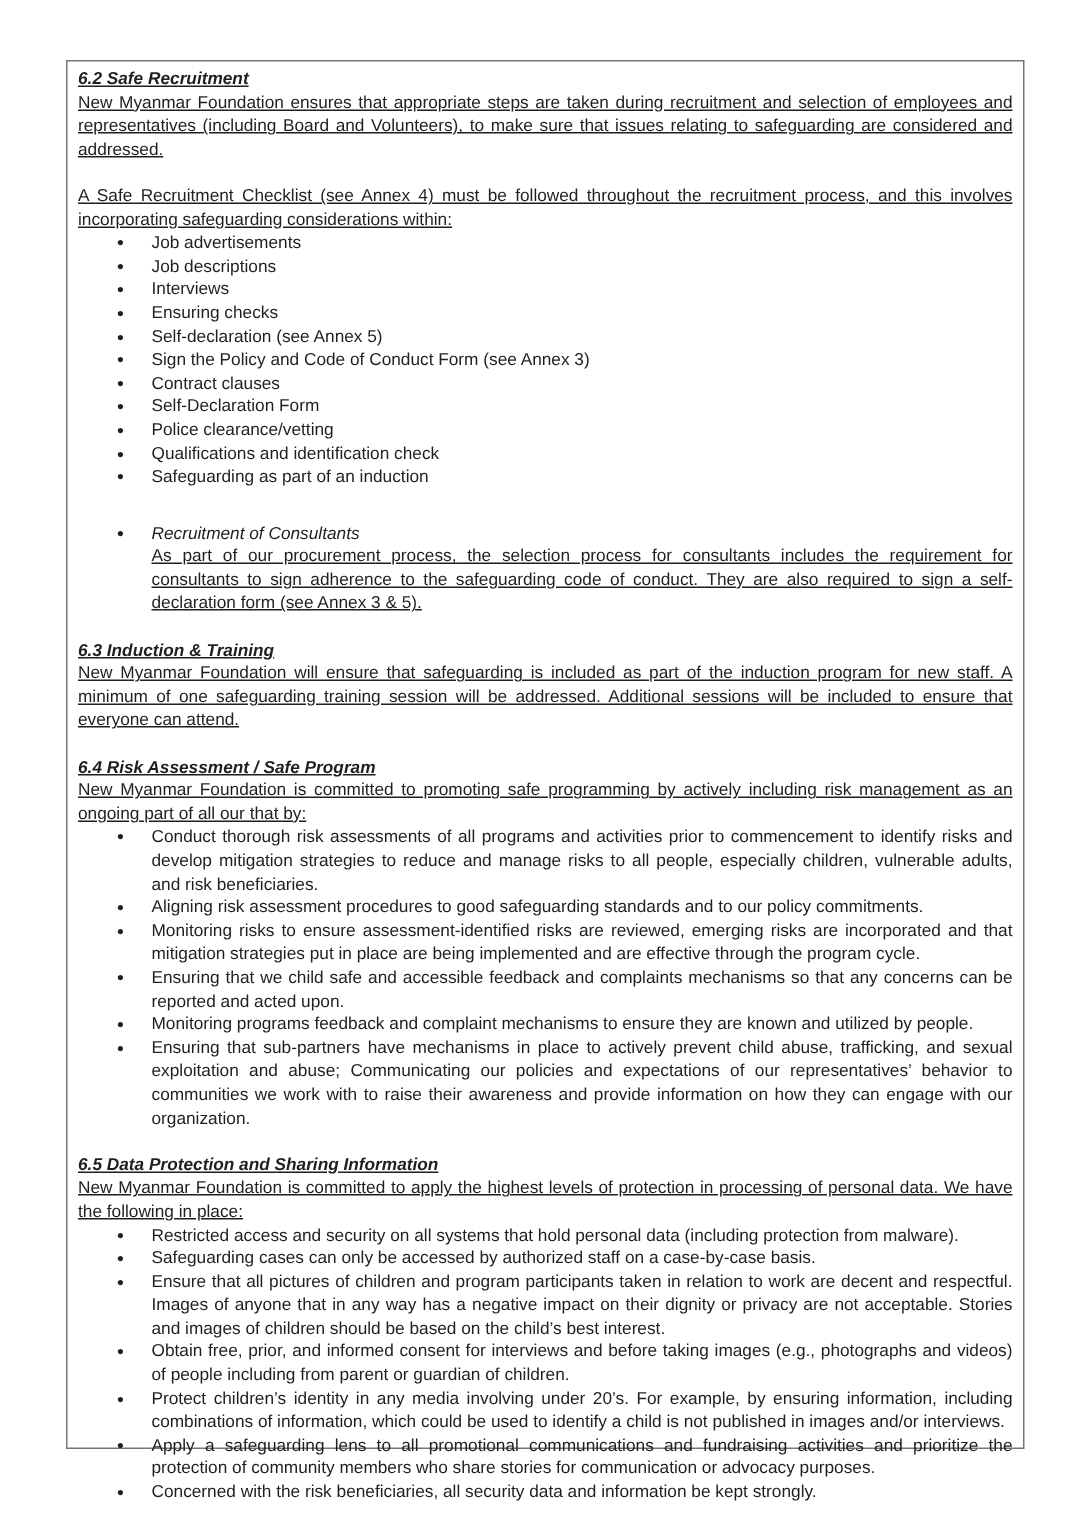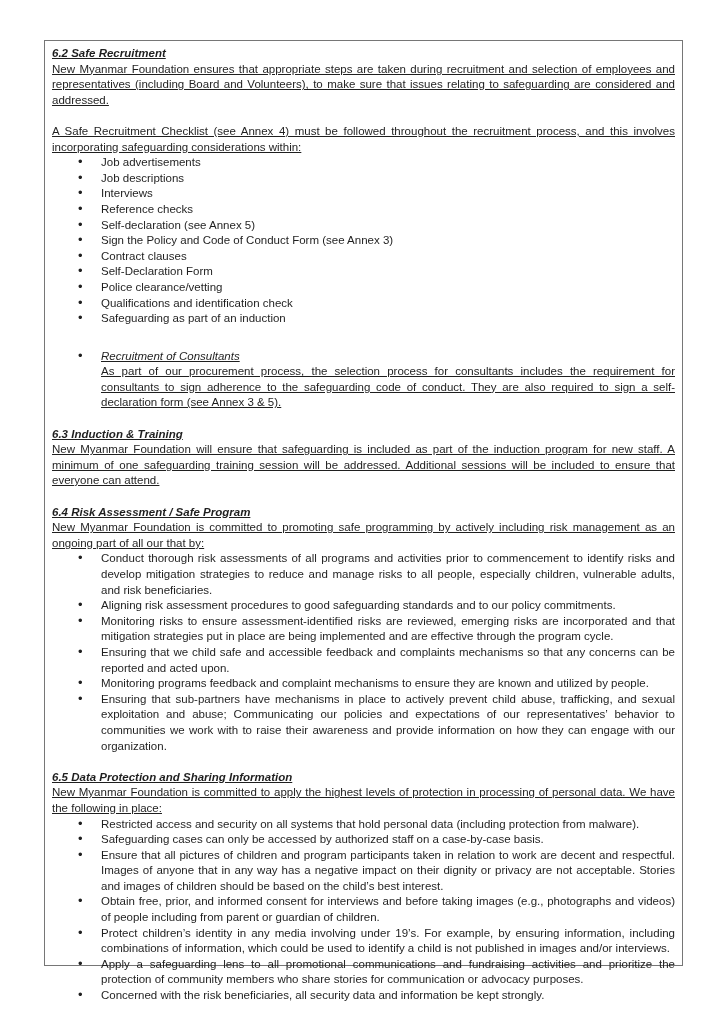--- a/index.html
+++ b/index.html
@@ -56,40 +56,39 @@
   }
   .consultants-block::before {
     content: "\2022";
     position: absolute;
     left: 26px;
     top: -1px;
     font-size: 13px;
   }
   .consultants-heading {
     font-style: italic;
-    text-decoration: underline;
     text-align: left;
   }
 </style>
 </head>
 <body>
 
 <div class="page">
   <div class="doc-frame">
 
     <div>
       <div class="section-heading">6.2 Safe Recruitment</div>
       <p class="body-para">New Myanmar Foundation ensures that appropriate steps are taken during recruitment and selection of employees and representatives (including Board and Volunteers), to make sure that issues relating to safeguarding are considered and addressed.</p>
       <div class="gap"></div>
       <p class="body-para">A Safe Recruitment Checklist (see Annex 4) must be followed throughout the recruitment process, and this involves incorporating safeguarding considerations within:</p>
       <ul class="doc-list">
         <li>Job advertisements</li>
         <li>Job descriptions</li>
         <li>Interviews</li>
-        <li>Reference checks</li>
+        <li>Ensuring checks</li>
         <li>Self-declaration (see Annex 5)</li>
         <li>Sign the Policy and Code of Conduct Form (see Annex 3)</li>
         <li>Contract clauses</li>
         <li>Self-Declaration Form</li>
         <li>Police clearance/vetting</li>
         <li>Qualifications and identification check</li>
         <li>Safeguarding as part of an induction</li>
       </ul>
       <div class="gap-lg"></div>
       <div class="consultants-block">
@@ -123,20 +122,20 @@
     <div class="gap"></div>
 
     <div>
       <div class="section-heading">6.5 Data Protection and Sharing Information</div>
       <p class="body-para">New Myanmar Foundation is committed to apply the highest levels of protection in processing of personal data.  We have the following in place:</p>
       <ul class="doc-list">
         <li>Restricted access and security on all systems that hold personal data (including protection from malware).</li>
         <li>Safeguarding cases can only be accessed by authorized staff on a case-by-case basis.</li>
         <li>Ensure that all pictures of children and program participants taken in relation to work are decent and respectful. Images of anyone that in any way has a negative impact on their dignity or privacy are not acceptable. Stories and images of children should be based on the child’s best interest.</li>
         <li>Obtain free, prior, and informed consent for interviews and before taking images (e.g., photographs and videos) of people including from parent or guardian of children.</li>
-        <li>Protect children’s identity in any media involving under 19’s. For example, by ensuring information, including combinations of information, which could be used to identify a child is not published in images and/or interviews.</li>
+        <li>Protect children’s identity in any media involving under 20’s. For example, by ensuring information, including combinations of information, which could be used to identify a child is not published in images and/or interviews.</li>
         <li>Apply a safeguarding lens to all promotional communications and fundraising activities and prioritize the protection of community members who share stories for communication or advocacy purposes.</li>
         <li>Concerned with the risk beneficiaries, all security data and information be kept strongly.</li>
       </ul>
     </div>
 
   </div>
 </div>
 
 </body></html>

